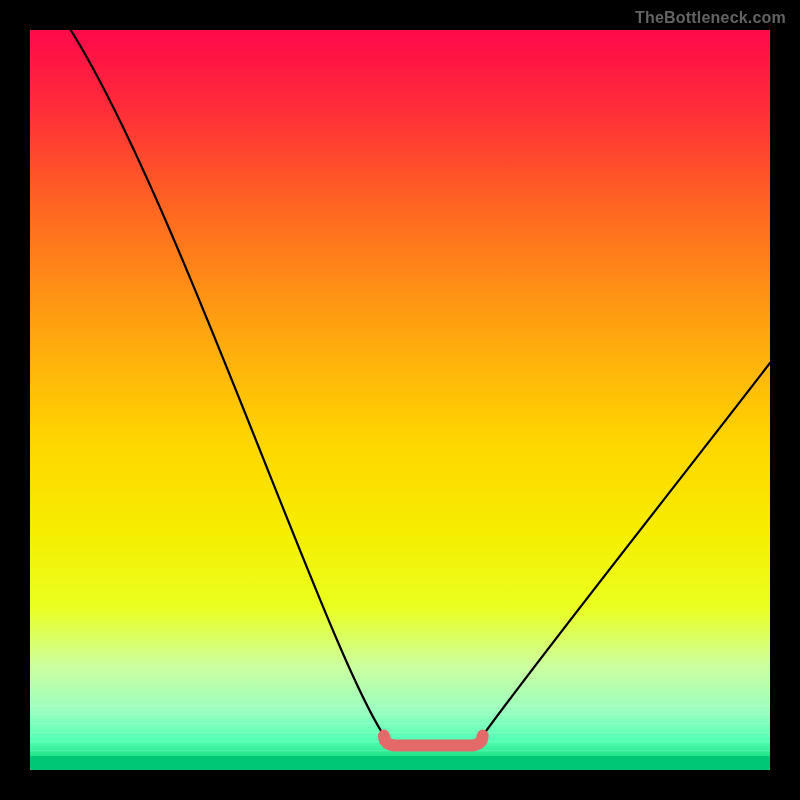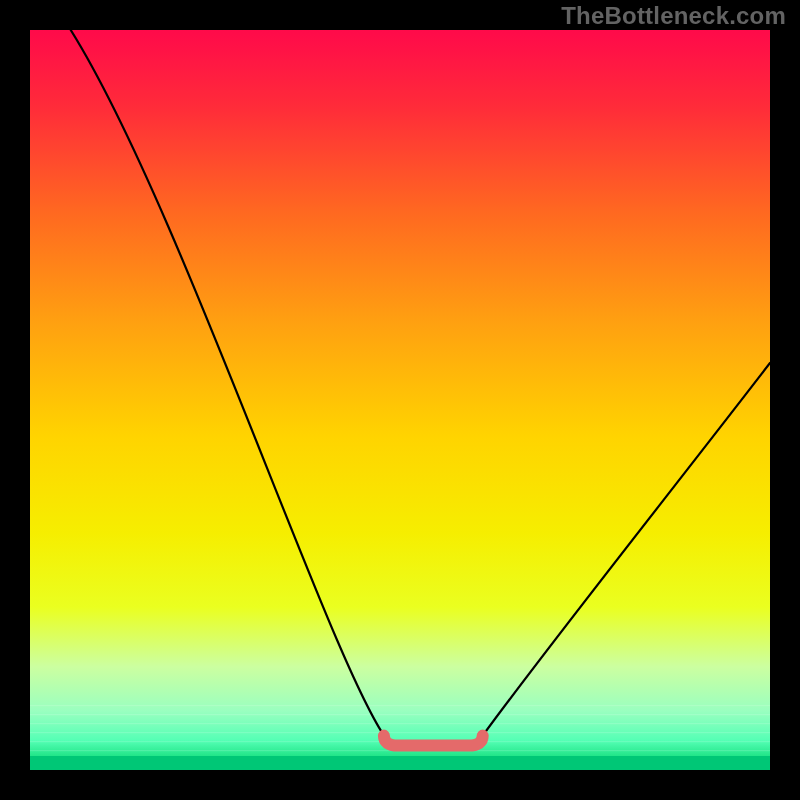--- a/index.html
+++ b/index.html
@@ -12,24 +12,24 @@
     font-family: Arial, Helvetica, sans-serif;
   }
   .frame {
     position: relative;
     width: 800px;
     height: 800px;
     background: #000;
   }
   .watermark {
     position: absolute;
-    top: 2px;
+    top: 9px;
     right: 14px;
     color: #636363;
-    font-size: 24px;
+    font-size: 16px;
     font-weight: 600;
     letter-spacing: 0.2px;
     z-index: 10;
   }
   .plot {
     position: absolute;
     background: #000;
   }
   svg { display: block; }
 </style>

